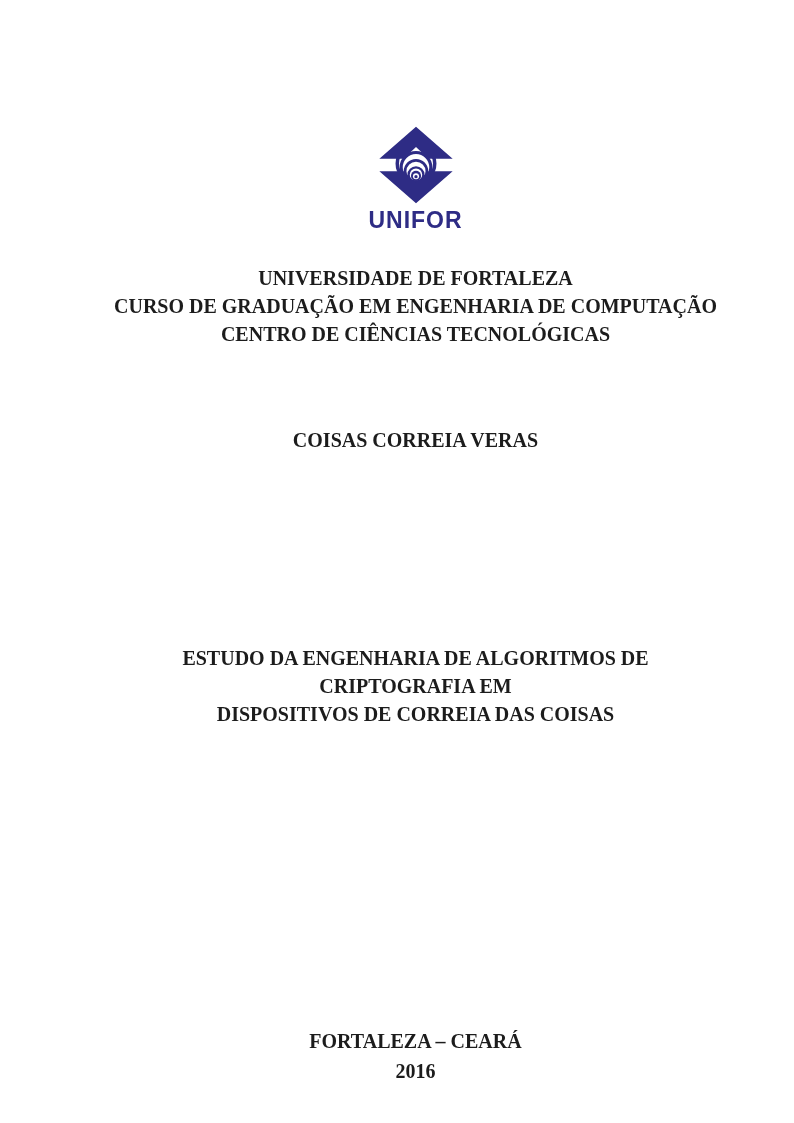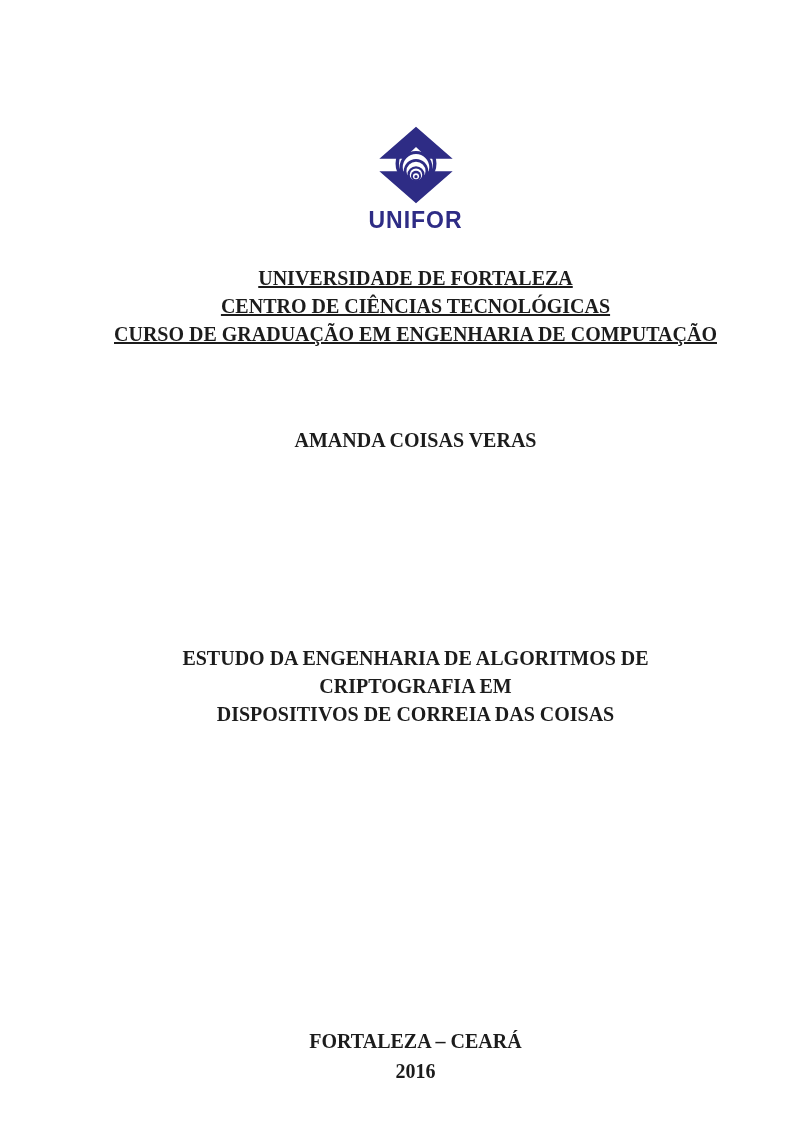--- a/index.html
+++ b/index.html
@@ -41,21 +41,21 @@
     font-size: 23px;
     letter-spacing: 1px;
     color: #2e2c85;
     line-height: 1;
   }
   .serif-bold {
     font-weight: bold;
     font-size: 20px;
     line-height: 28px;
   }
-  .institution-block { top: 248px; text-decoration: underline; }
+  .institution-block { top: 248px; }
   .author-block     { top: 410px; }
   .title-block      { top: 628px; }
   .footer-block     { top: 1010px; line-height: 30px; }
   .line { display: block; }
 </style>
 </head>
 <body>
 
 <div class="page">
 
@@ -75,26 +75,26 @@
         <circle cx="50" cy="64" r="6.5"></circle>
       </g>
       <circle cx="50" cy="64.5" r="3.9" fill="#ffffff"></circle>
       <circle cx="50" cy="65" r="2.1" fill="#2e2c85"></circle>
     </svg>
     <span class="wordmark">UNIFOR</span>
   </div>
 
   <div class="block institution-block serif-bold">
     <span class="line">UNIVERSIDADE DE FORTALEZA</span>
+    <span class="line">CURSO DE GRADUAÇÃO EM ENGENHARIA DE COMPUTAÇÃO</span>
     <span class="line">CENTRO DE CIÊNCIAS TECNOLÓGICAS</span>
-    <span class="line">CURSO DE GRADUAÇÃO EM ENGENHARIA DE COMPUTAÇÃO</span>
   </div>
 
   <div class="block author-block serif-bold">
-    <span class="line">AMANDA COISAS VERAS</span>
+    <span class="line">COISAS CORREIA VERAS</span>
   </div>
 
   <div class="block title-block serif-bold">
     <span class="line">ESTUDO DA ENGENHARIA DE ALGORITMOS DE CRIPTOGRAFIA EM</span>
     <span class="line">DISPOSITIVOS DE CORREIA DAS COISAS</span>
   </div>
 
   <div class="block footer-block serif-bold">
     <span class="line">FORTALEZA – CEARÁ</span>
     <span class="line">2016</span>

